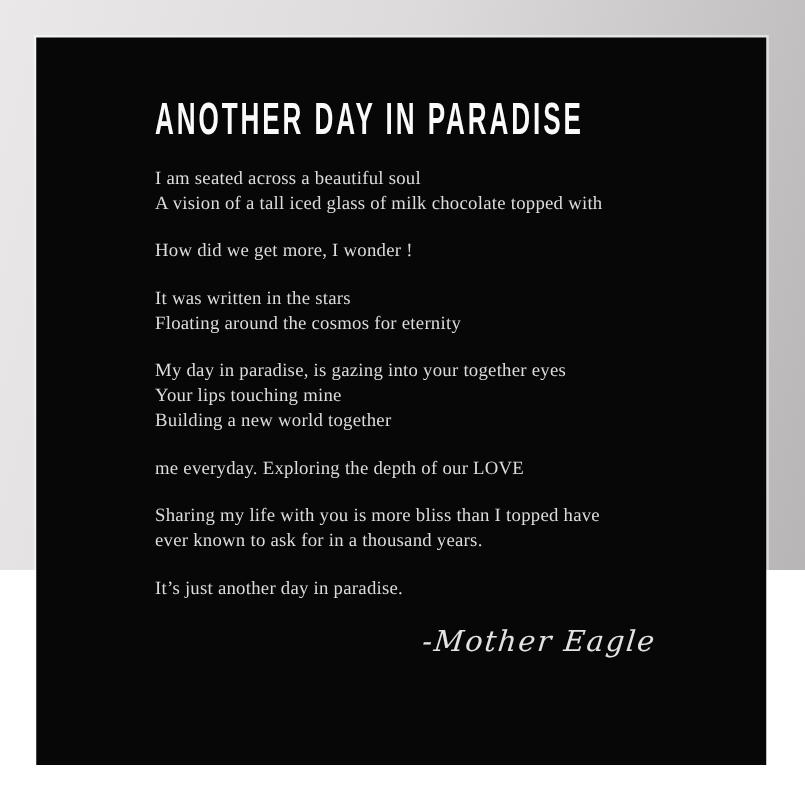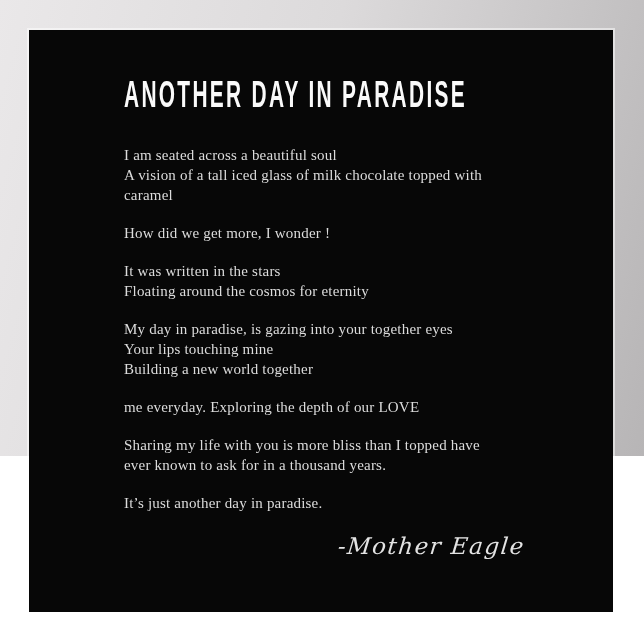--- a/index.html
+++ b/index.html
@@ -33,21 +33,21 @@
     font-family: "Liberation Sans", sans-serif;
     font-weight: bold;
     font-size: 36px;
     line-height: 36px;
     letter-spacing: 4px;
     white-space: nowrap;
     transform: scaleX(0.58);
     transform-origin: left center;
   }
   .poem {
-    margin-top: 32px;
+    margin-top: 20px;
   }
   .stanza {
     margin: 0 0 18px 0;
   }
   .line {
     color: #dcdcdc;
     font-size: 15px;
     line-height: 20px;
     letter-spacing: 0.2px;
     white-space: nowrap;
@@ -73,21 +73,20 @@
 <div class="mat">
   <div class="poster">
 
     <h1 class="title">ANOTHER DAY IN PARADISE</h1>
 
     <div class="poem">
 
       <p class="stanza">
         <span class="line" style="display:block">I am seated across a beautiful soul</span>
         <span class="line" style="display:block">A vision of a tall iced glass of milk chocolate topped with</span>
-        <span class="line" style="display:block">caramel</span>
       </p>
 
       <p class="stanza">
         <span class="line" style="display:block">How did we get more, I wonder !</span>
       </p>
 
       <p class="stanza">
         <span class="line" style="display:block">It was written in the stars</span>
         <span class="line" style="display:block">Floating around the cosmos for eternity</span>
       </p>

